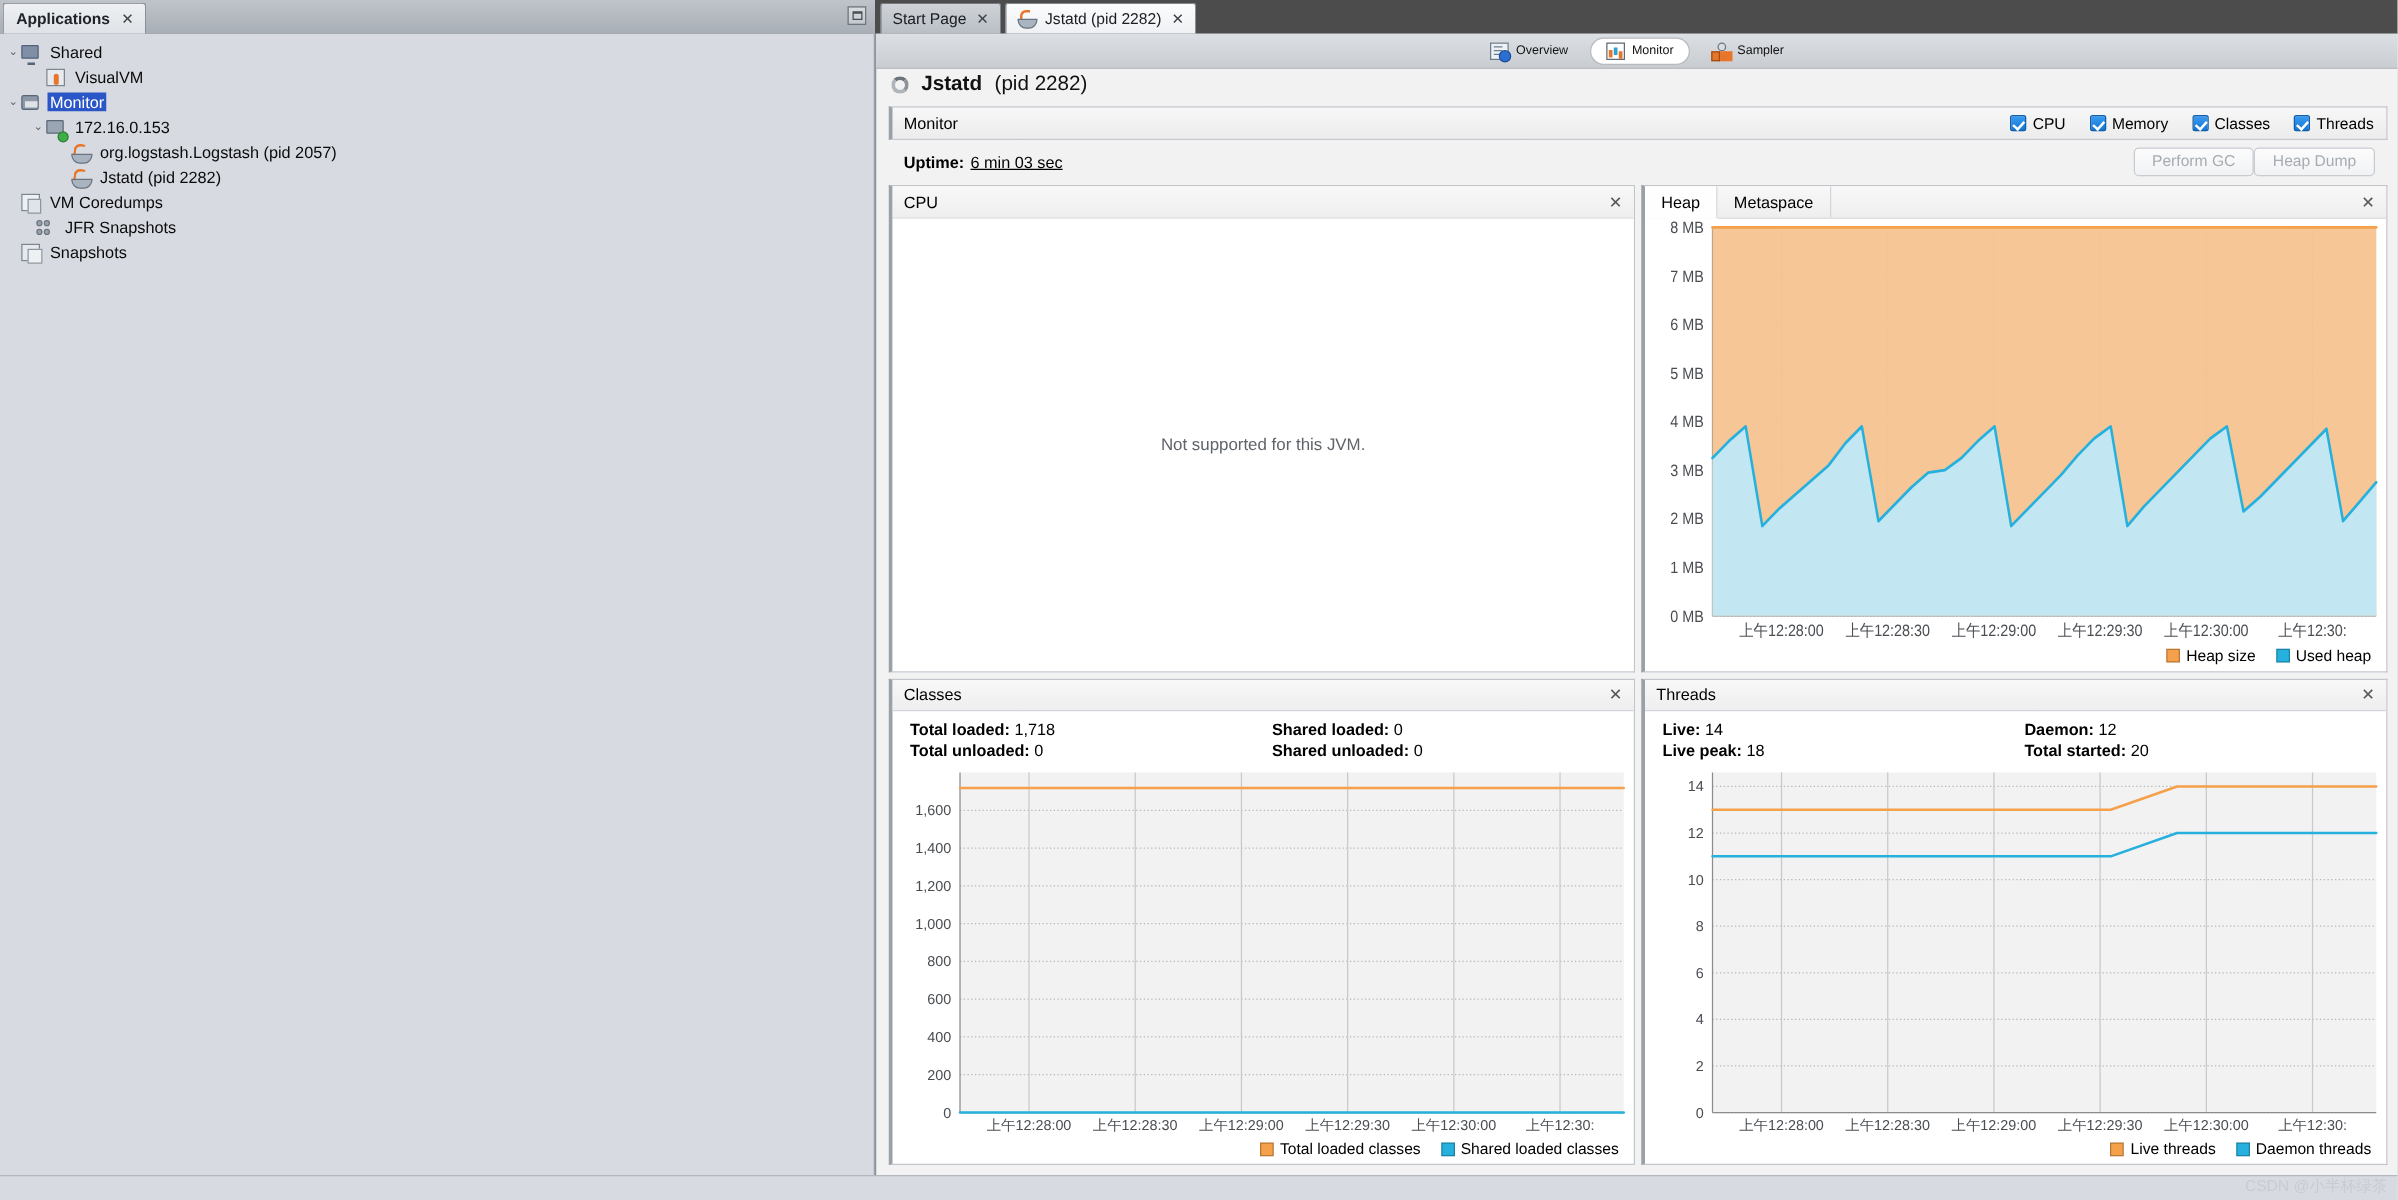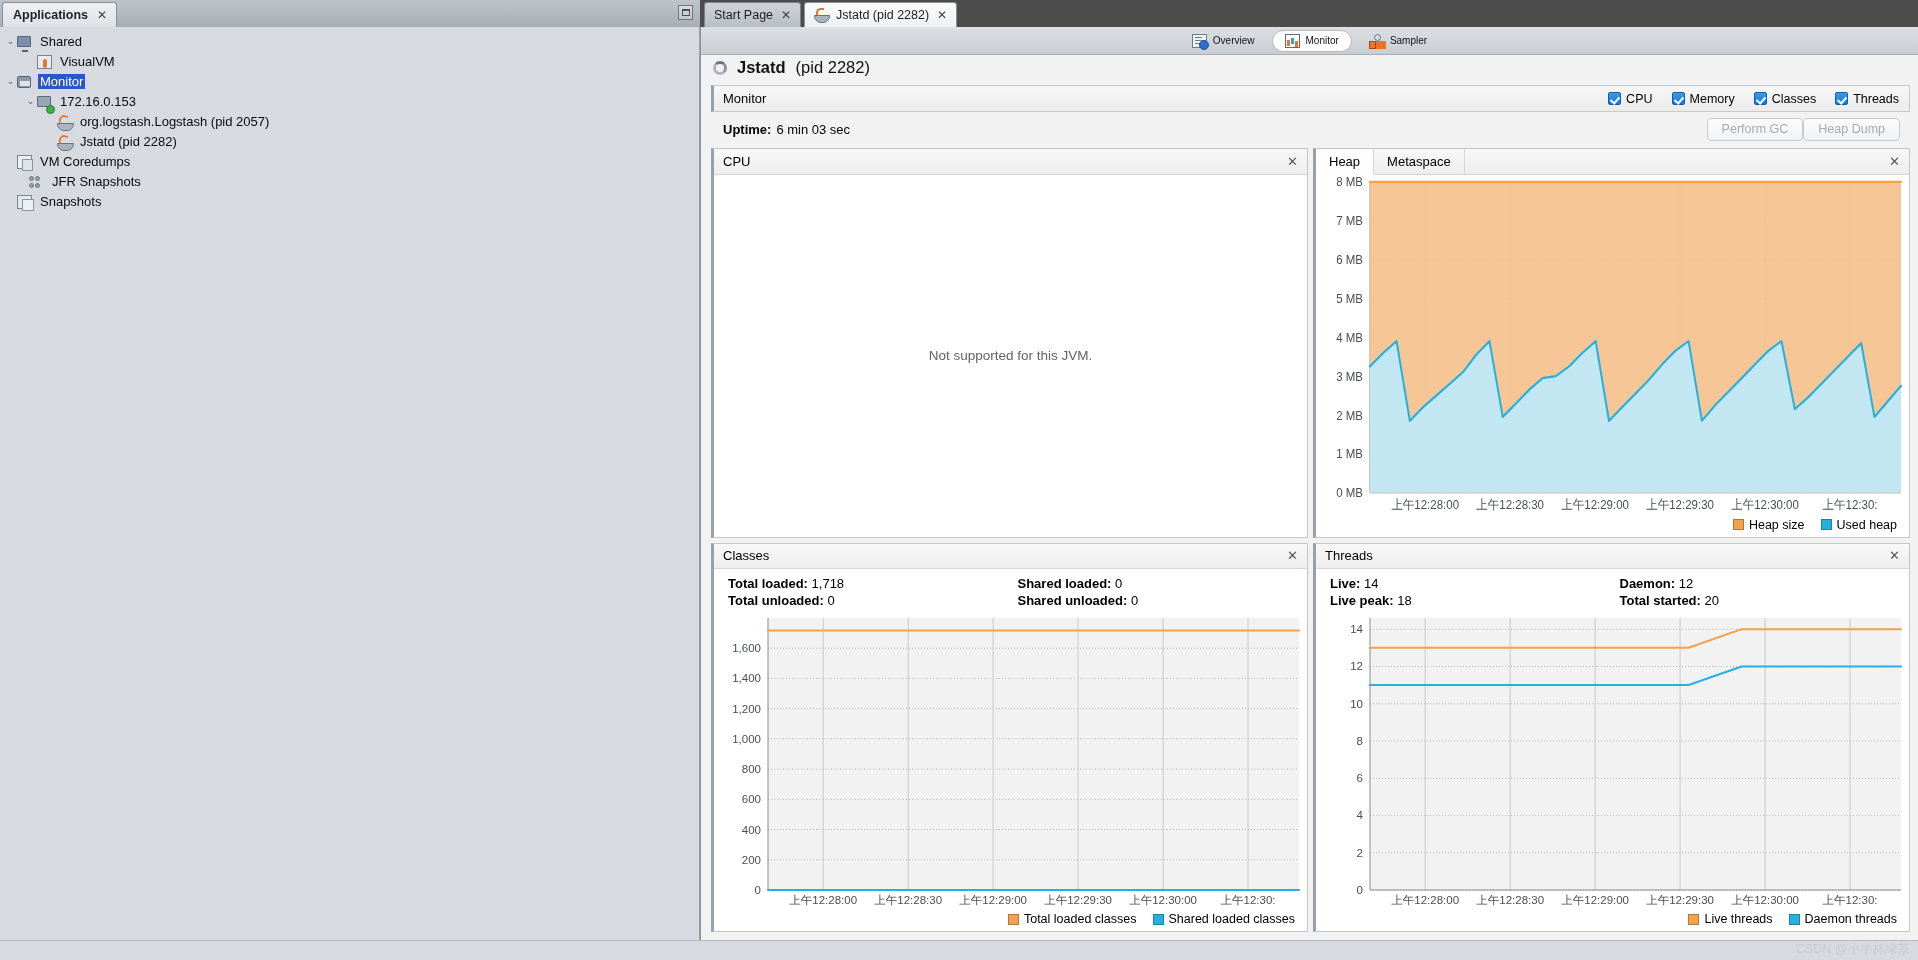--- a/index.html
+++ b/index.html
@@ -169,21 +169,21 @@
   }
   .cbox::after {
     content: ""; position: absolute; left: 3px; top: 2px;
     width: 4px; height: 7px; border: solid #fff; border-width: 0 2px 2px 0;
     transform: rotate(42deg);
   }
   .uptime-row {
     height: 34px; display: flex; align-items: center; padding: 0 10px 0 12px;
   }
   .uptime-row b { font-size: 13px; }
-  .uptime-val { font-weight: normal; margin-left: 5px; }
+  .uptime-val { font-weight: normal; margin-left: 5px; text-decoration: underline; }
   .gcbtns { margin-left: auto; display: flex; gap: 0; }
   .gcbtn {
     height: 23px; min-width: 96px; padding: 0 14px; border-radius: 4px;
     border: 1px solid #c8ccd1; background: linear-gradient(#fcfcfc,#f1f2f4);
     color: #a7acb2; font-size: 12.5px;
     display: flex; align-items: center; justify-content: center;
   }
 
   
   .panel-grid {

